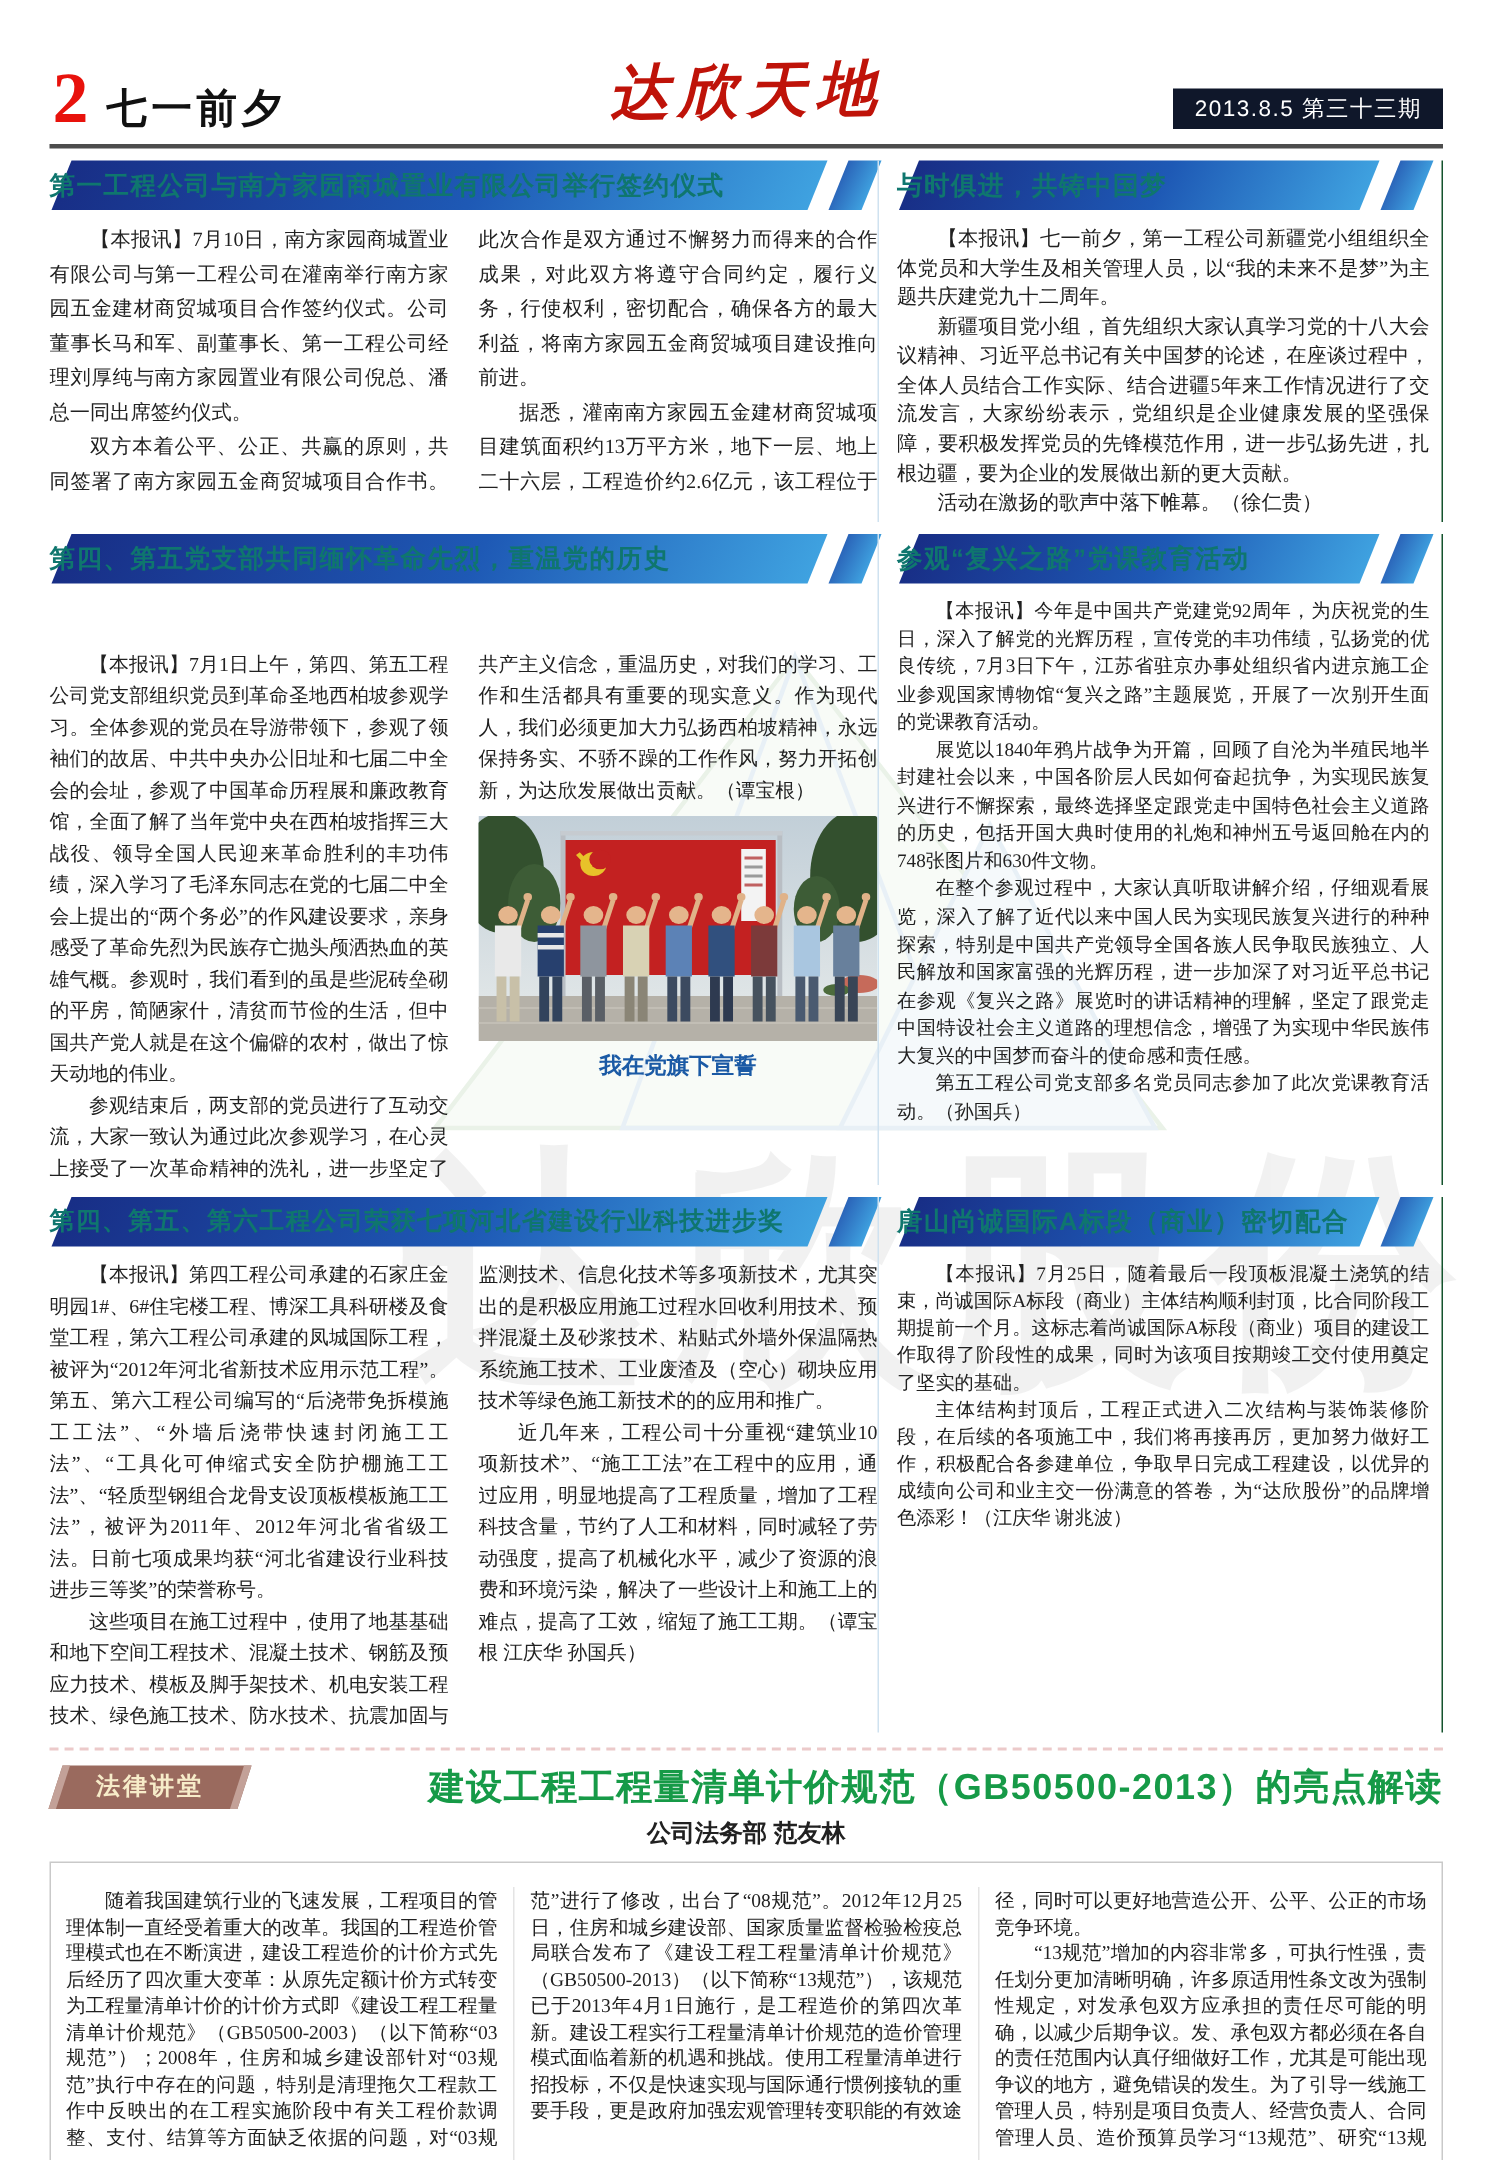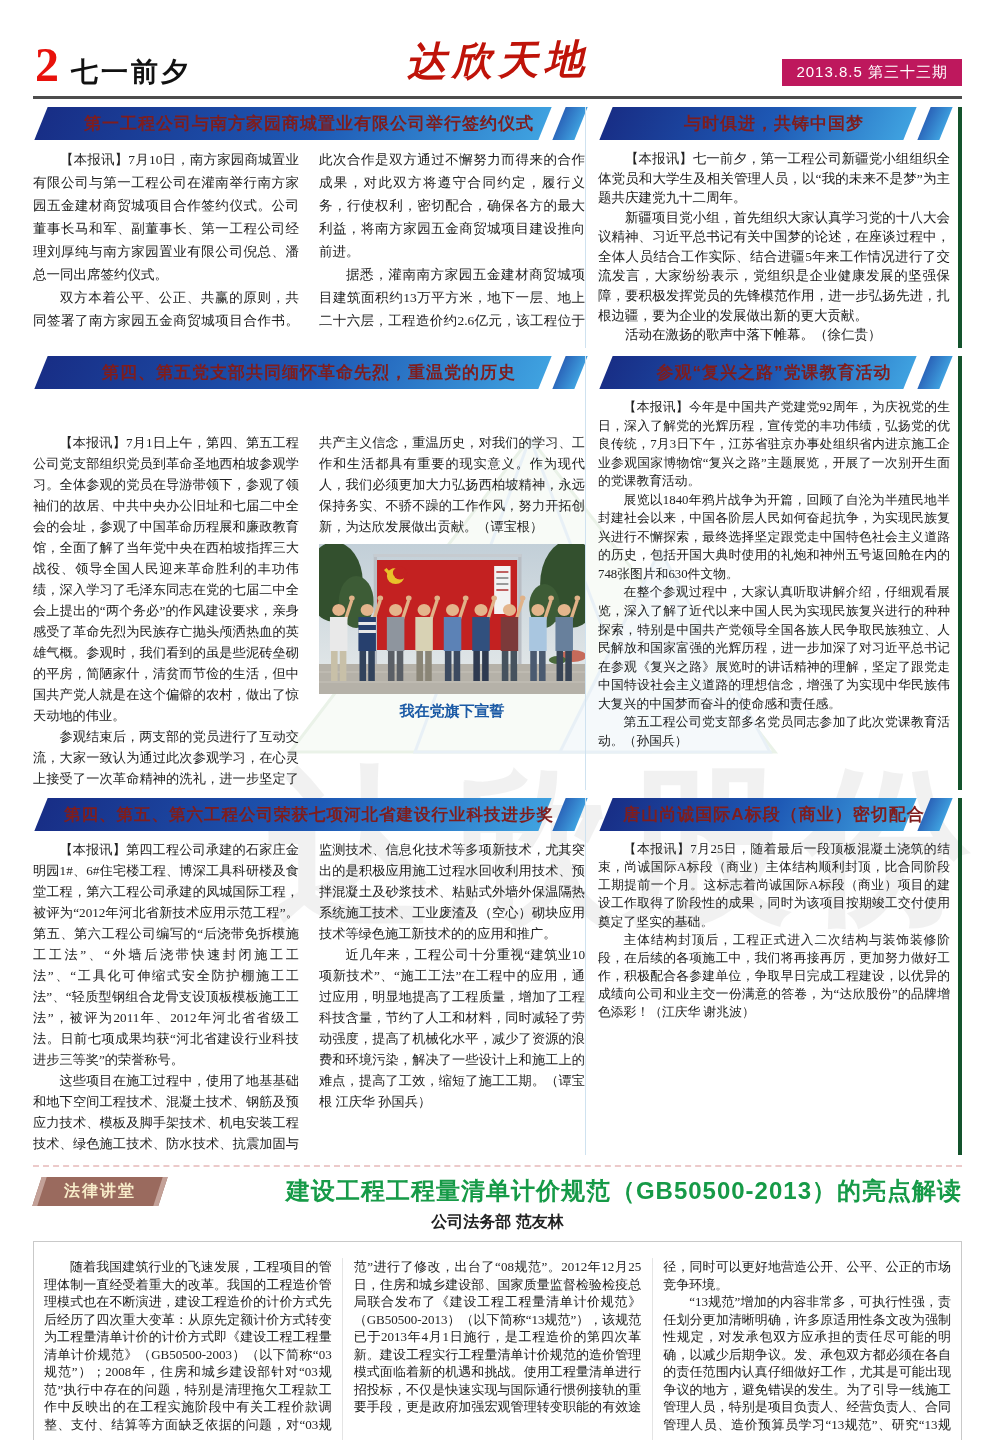--- a/index.html
+++ b/index.html
@@ -23,45 +23,45 @@
   .hdr { position:relative; height:52px; }
   .hdr-left { position:absolute; left:2px; bottom:0; display:flex; align-items:baseline; }
   .pageno { color:#e8120c; font-size:48px; font-weight:bold; line-height:.9; font-family:"Liberation Serif",serif; }
   .section-title { font-size:27px; font-weight:bold; color:#111; margin-left:12px; letter-spacing:3px; font-family:"Liberation Sans",sans-serif; }
   .masthead {
     position:absolute; left:50%; transform:translateX(-50%) rotate(-1deg); bottom:2px;
     color:#bf1309; font-size:40px; font-weight:bold; font-style:italic;
     letter-spacing:6px; font-family:"DejaVu Serif",serif;
   }
   .issue-box {
-    position:absolute; right:0; bottom:4px; background:#be185d; color:#fff;
+    position:absolute; right:0; bottom:4px; background:#0f172a; color:#fff;
     font-family:"Liberation Sans",sans-serif; font-size:15px; padding:4px 14px; letter-spacing:1px;
   }
   .hdr-rule { border-bottom:3px solid #4d4d4d; margin-top:6px; }
 
   
   .row { display:flex; margin-top:8px; }
   .col-l { width:552px; position:relative; }
-  .col-r { width:377px; margin-left:0; border-left:1px solid #cfe2f0; border-right:4px solid #14532d;
+  .col-r { width:377px; margin-left:0; border-left:1px solid #cfe2f0; border-right:1px solid #14532d;
            padding:0 8px 0 12px; position:relative; }
 
   
   .banner { position:relative; height:33px; margin-bottom:9px; }
   .banner-main {
     position:absolute; left:8px; right:40px; top:0; bottom:0;
     background:linear-gradient(95deg,#182e86 0%,#1e59b5 55%,#3fa2e0 100%);
     transform:skewX(-22deg);
   }
   .banner-tail {
     position:absolute; right:4px; width:22px; top:0; bottom:0;
     background:linear-gradient(95deg,#2a63b8,#3fa2e0);
     transform:skewX(-22deg);
   }
   .banner-text {
-    position:relative; z-index:1; text-align:center; color:#7f1d1d;
+    position:relative; z-index:1; color:#0f766e;
     font-family:"Liberation Sans",sans-serif; font-weight:bold;
     font-size:17px; line-height:33px; letter-spacing:1px; white-space:nowrap;
   }
   .banner-text.sm { font-size:16.5px; }
 
   
   .art p { text-indent:2em; text-align:justify; margin:0; }
   .a-sign   { height:199px; columns:2; column-gap:20px; column-fill:auto; font-size:13.5px; line-height:1.7;  overflow:hidden; }
   .a-dream  { height:199px; font-size:13.5px; line-height:1.45; overflow:hidden; }
   .a-xibaipo{ height:357px; columns:2; column-gap:20px; column-fill:auto; font-size:13.2px; line-height:1.59; overflow:hidden;margin-top:44px; }

